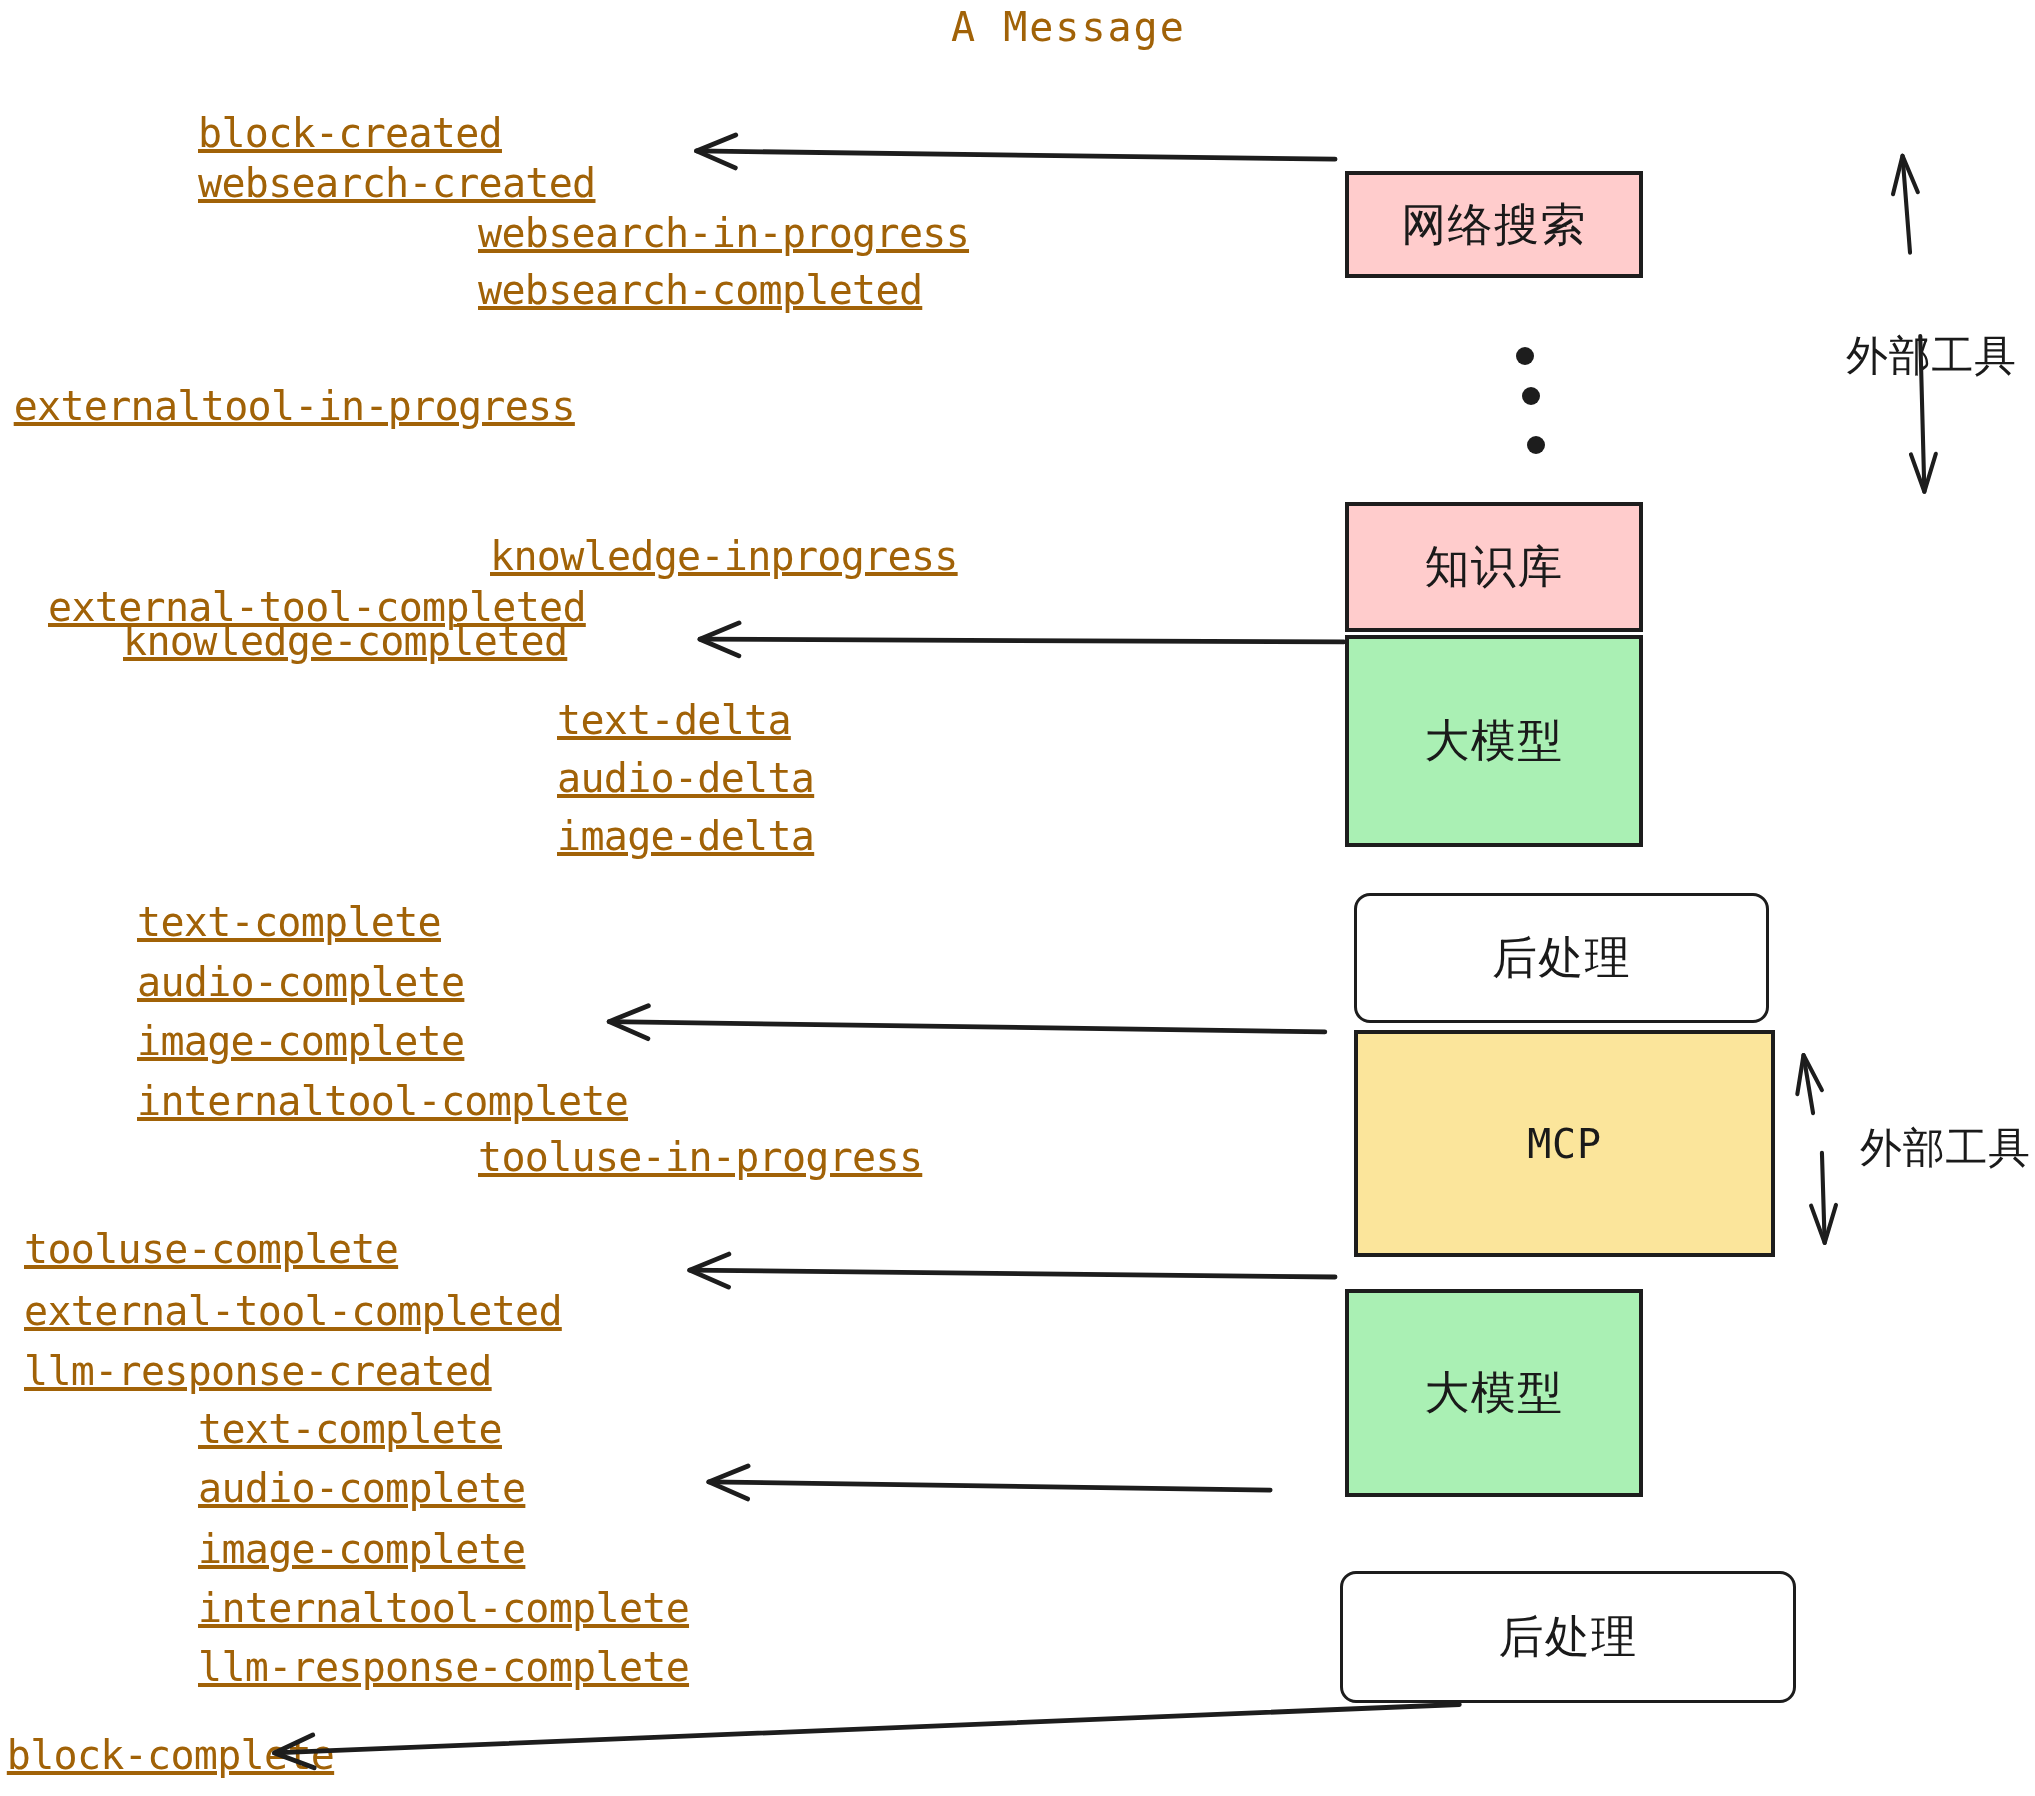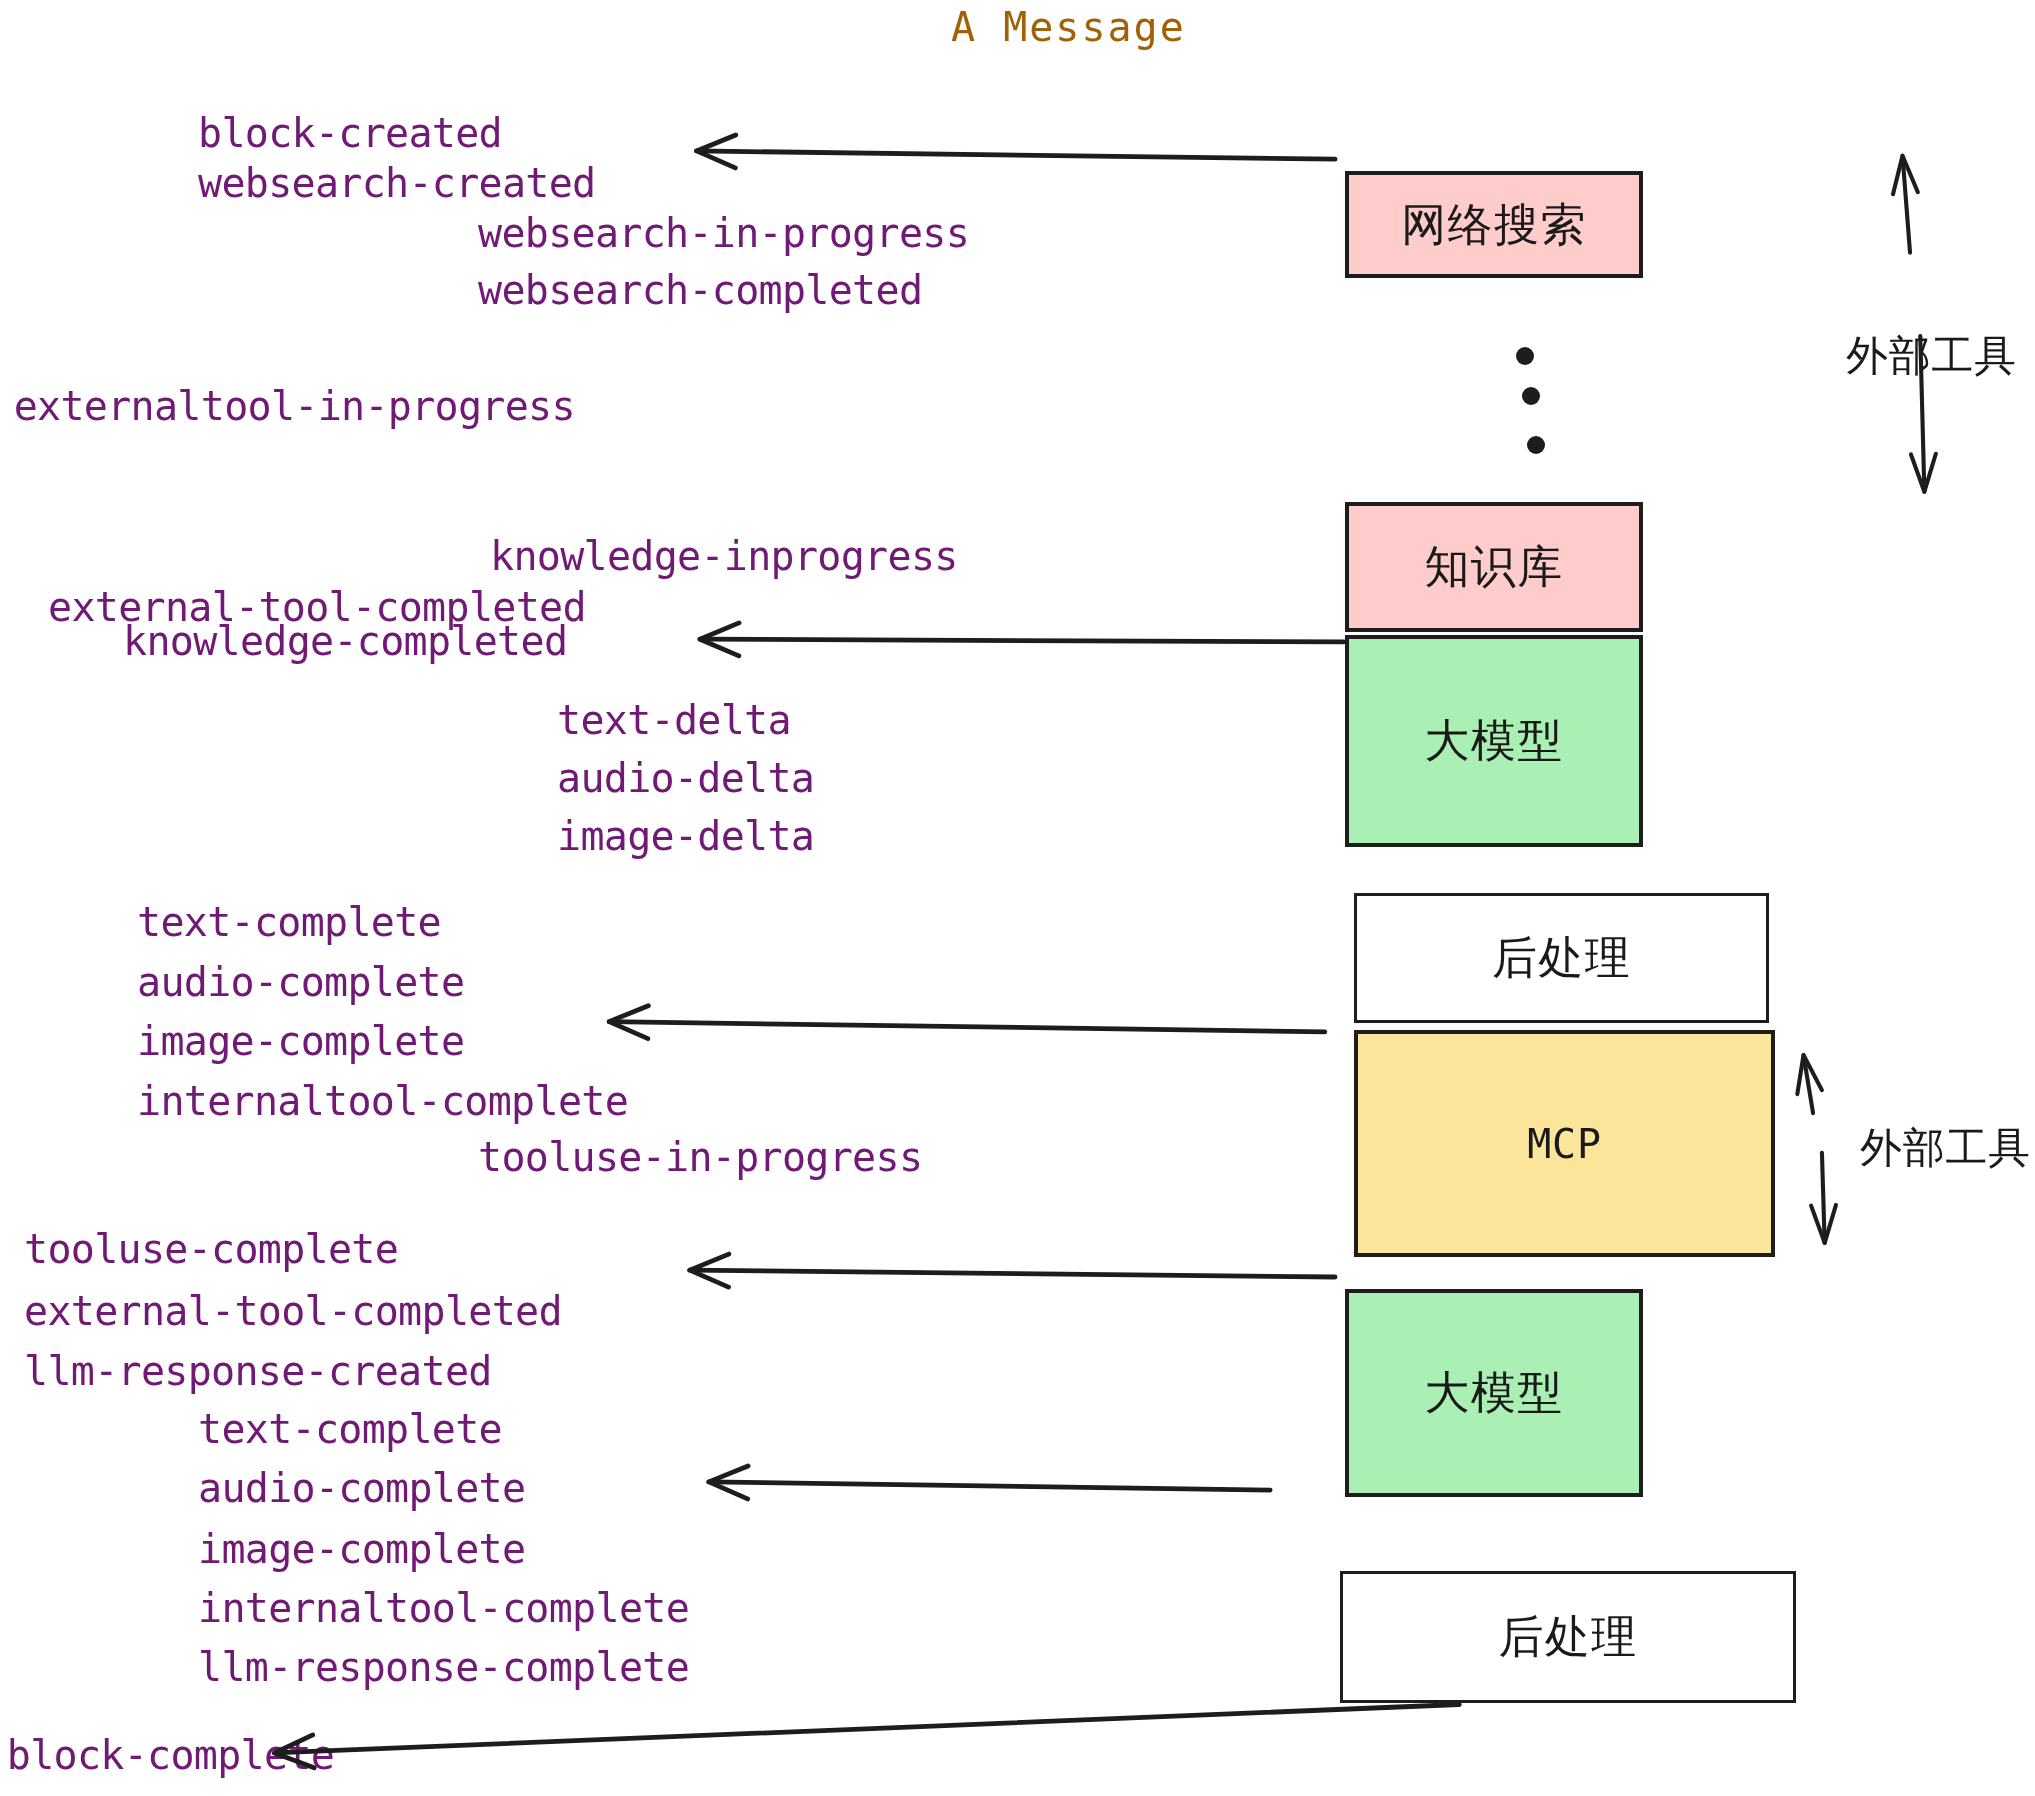--- a/index.html
+++ b/index.html
@@ -6,44 +6,45 @@
   #stage{
     position:relative;
     width:2035px;height:1796px;
     background:#ffffff;
     font-family:"DejaVu Sans Mono", monospace;
     overflow:hidden;
   }
   .evt{
     position:absolute;
     white-space:nowrap;
-    color:#701a75;
+    color:#a16207;
     font-family:"DejaVu Sans Mono","Liberation Mono",monospace;
     font-size:40px;
     letter-spacing:-0.7px;
     line-height:1;
+    text-decoration:underline;
   }
   .title{
     position:absolute;
     white-space:nowrap;
     color:#a16207;
     font-family:"DejaVu Sans Mono","Liberation Mono",monospace;
     font-size:40px;
     letter-spacing:2px;
   }
   .box{
     position:absolute;
     box-sizing:border-box;
     border:4.8px solid #1d1d1d;
     display:flex;
     align-items:center;
     justify-content:center;
     color:#1a1a1a;
   }
-  .box.thin{border-width:3.4px;}
+  .box.thin{border-width:3.4px;border-radius:16px;}
   .box .boxlabel{
     font-family:"DejaVu Sans","Liberation Sans",sans-serif;
     font-size:45px;
     letter-spacing:1.4px;
   }
   .box.latin .boxlabel{
     font-family:"DejaVu Sans Mono","Liberation Mono",monospace;
     font-size:40px;
     letter-spacing:0.7px;
   }

